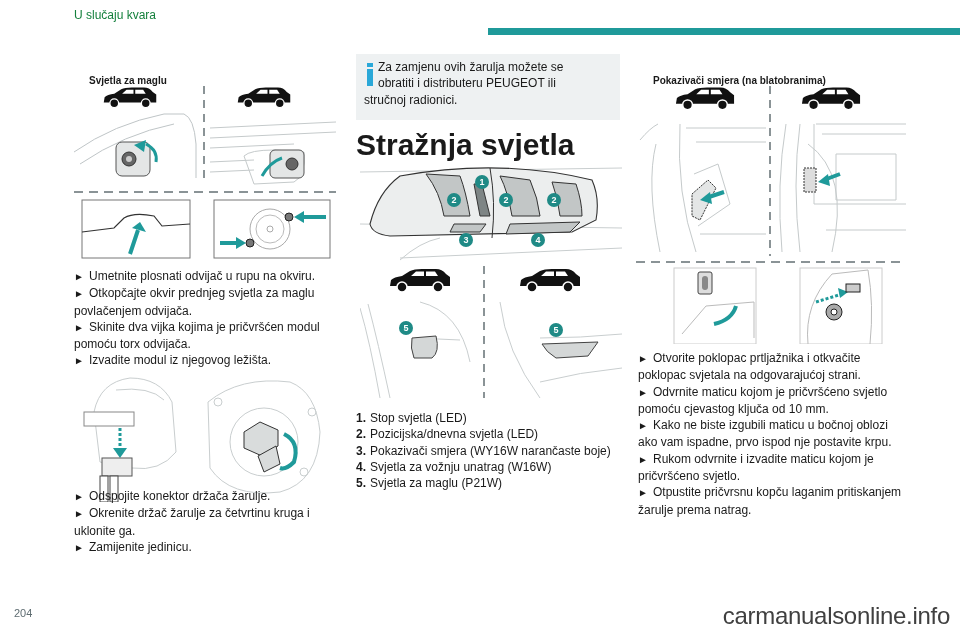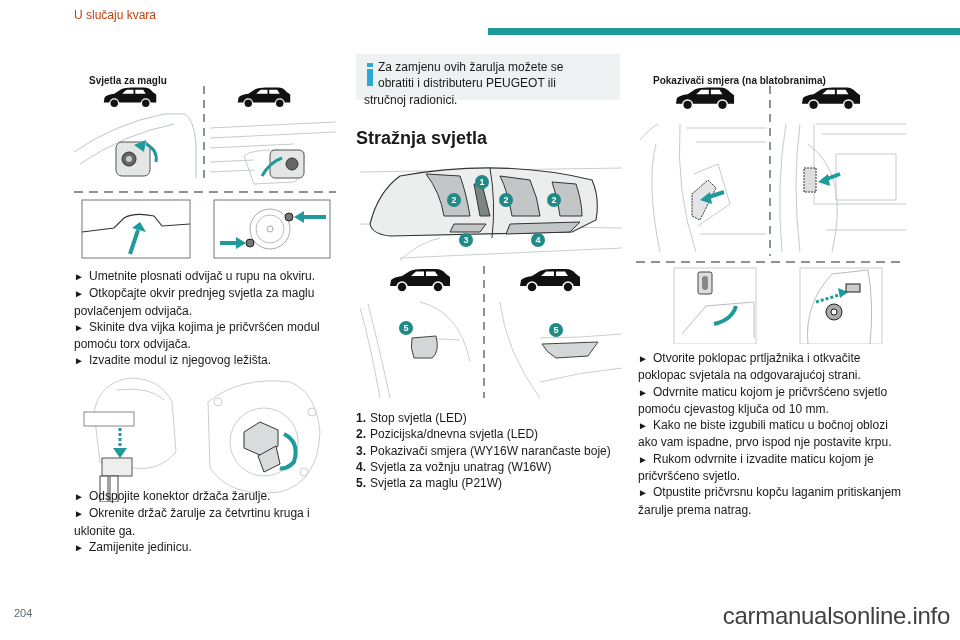--- a/index.html
+++ b/index.html
@@ -2,32 +2,32 @@
 <html><head>
 <meta charset="utf-8">
 <style>
   html, body { margin: 0; padding: 0; }
   body {
     width: 960px; height: 640px; position: relative; overflow: hidden;
     background: #ffffff;
     font-family: "Liberation Sans", sans-serif;
     color: #1a1a1a;
   }
-  .running-head { position: absolute; left: 74px; top: 8px; font-size: 12px; color: #c2410c; }
+  .running-head { position: absolute; left: 74px; top: 8px; font-size: 12px; color: #15803d; }
   .teal-bar { position: absolute; left: 488px; top: 28px; width: 472px; height: 7px; background: #1f9a9a; }
 
   h2.sub { font-size: 10px; font-weight: bold; margin: 15px; position: absolute; white-space: nowrap; }
-  h1.sec { font-size: 18px; font-weight: bold; margin: 0; position: absolute; white-space: nowrap; text-align: right; }
+  h1.sec { font-size: 30px; font-weight: bold; margin: 0; position: absolute; white-space: nowrap; text-align: right; }
 
   .steps { position: absolute; font-size: 12px; line-height: 16.3px; margin: 0; padding: 0; list-style: none; }
   .steps li { margin: 0; }
   .steps .arrow { display: inline-block; width: 15px; font-size: 10px; }
 
   .note {
-    position: absolute; left: 356px; top: 54px; width: 264px; height: 46px;
+    position: absolute; left: 356px; top: 54px; width: 264px; height: 66px;
     background: #eef1f2; box-sizing: border-box; padding: 5px 8px 0 8px;
     font-size: 12px; line-height: 16.3px;
   }
   .note .info-icon { position: absolute; left: 11px; top: 9px; width: 6px; height: 23px; }
   .note .info-icon .dot { position: absolute; left: 0; top: 0; width: 6px; height: 4px; background: #2aa8d8; }
   .note .info-icon .stem { position: absolute; left: 0; top: 6px; width: 6px; height: 17px; background: #2aa8d8; }
   .note .indent { padding-left: 14px; }
 
   .legend { position: absolute; left: 356px; top: 410px; font-size: 12px; line-height: 16.3px; margin: 0; padding: 0; list-style: none; }
   .legend b { display: inline-block; width: 14px; }

